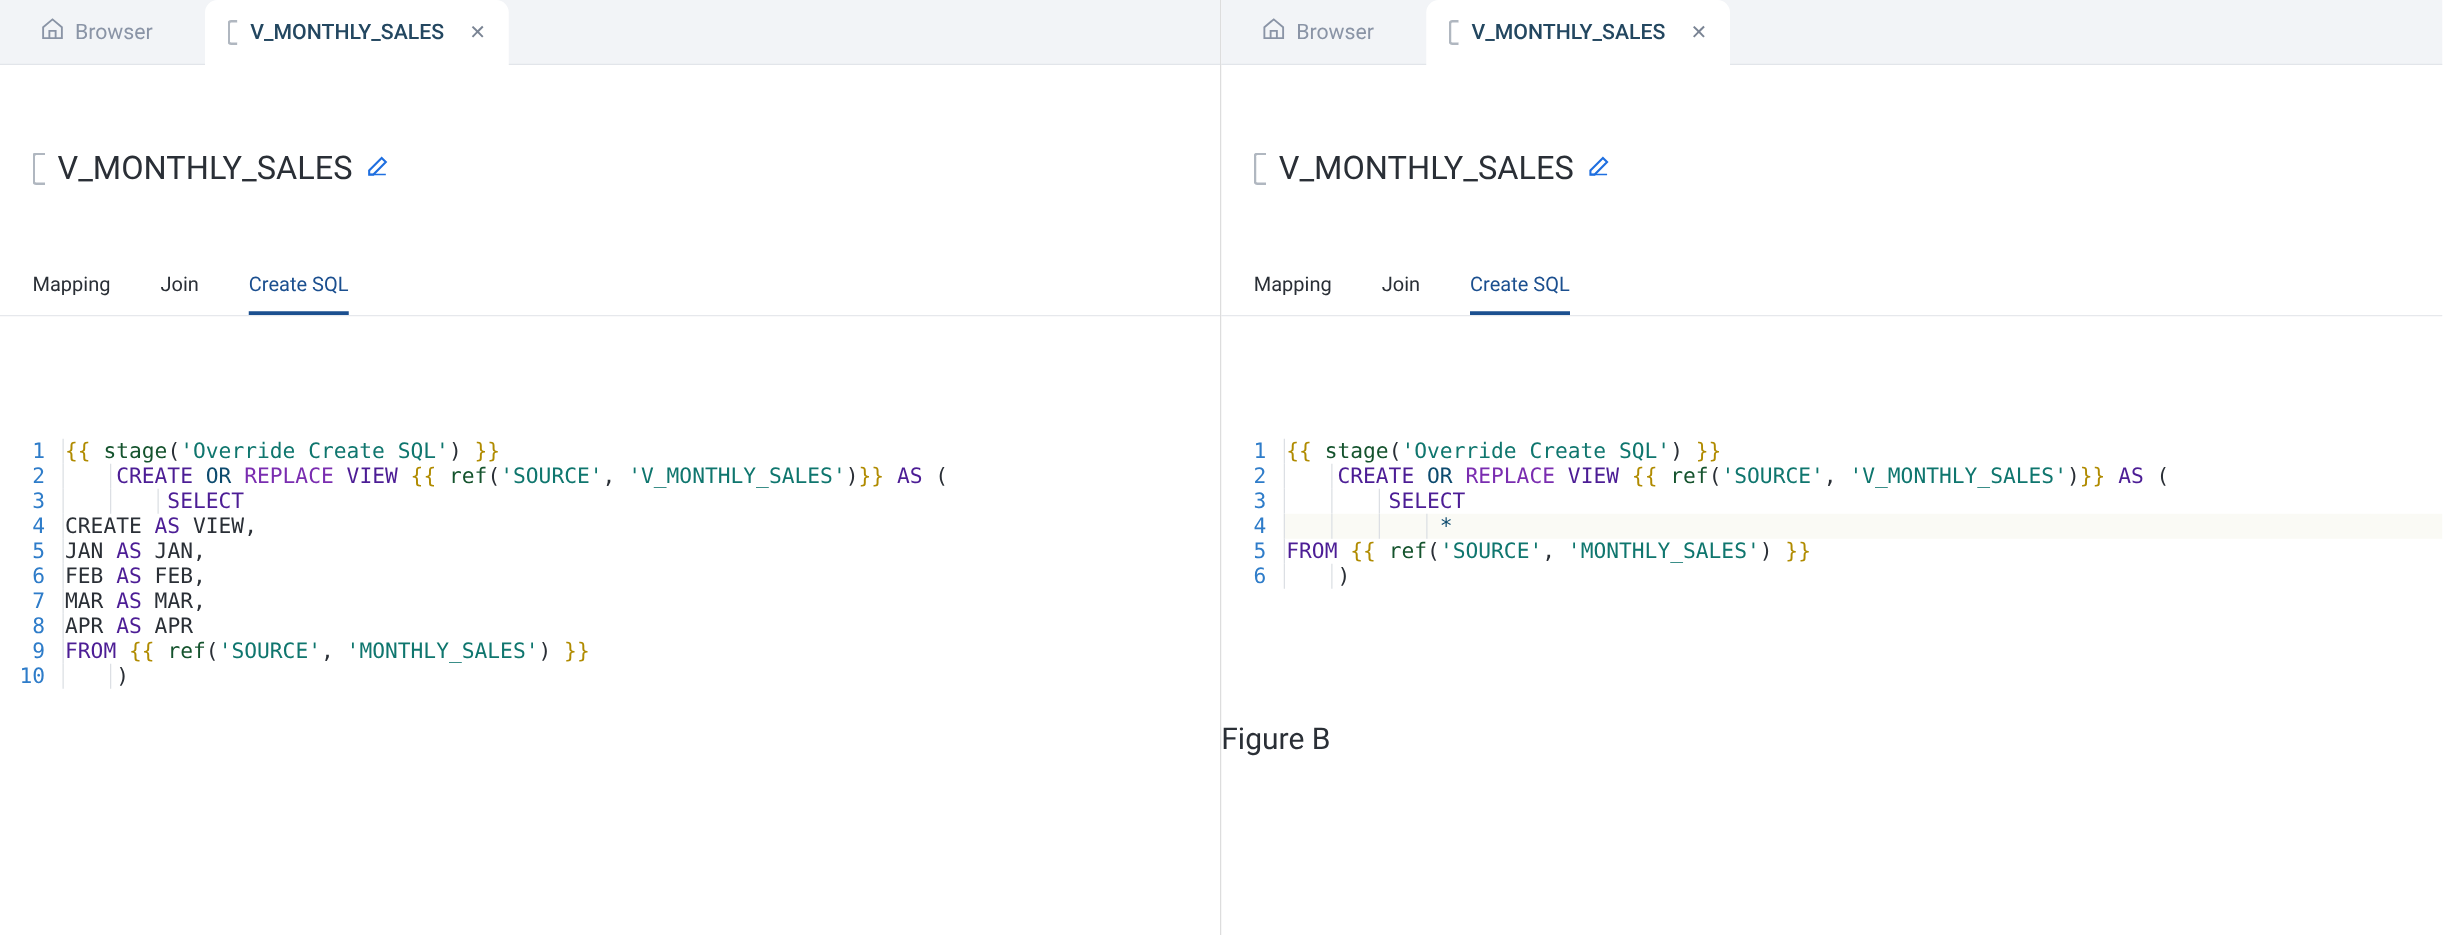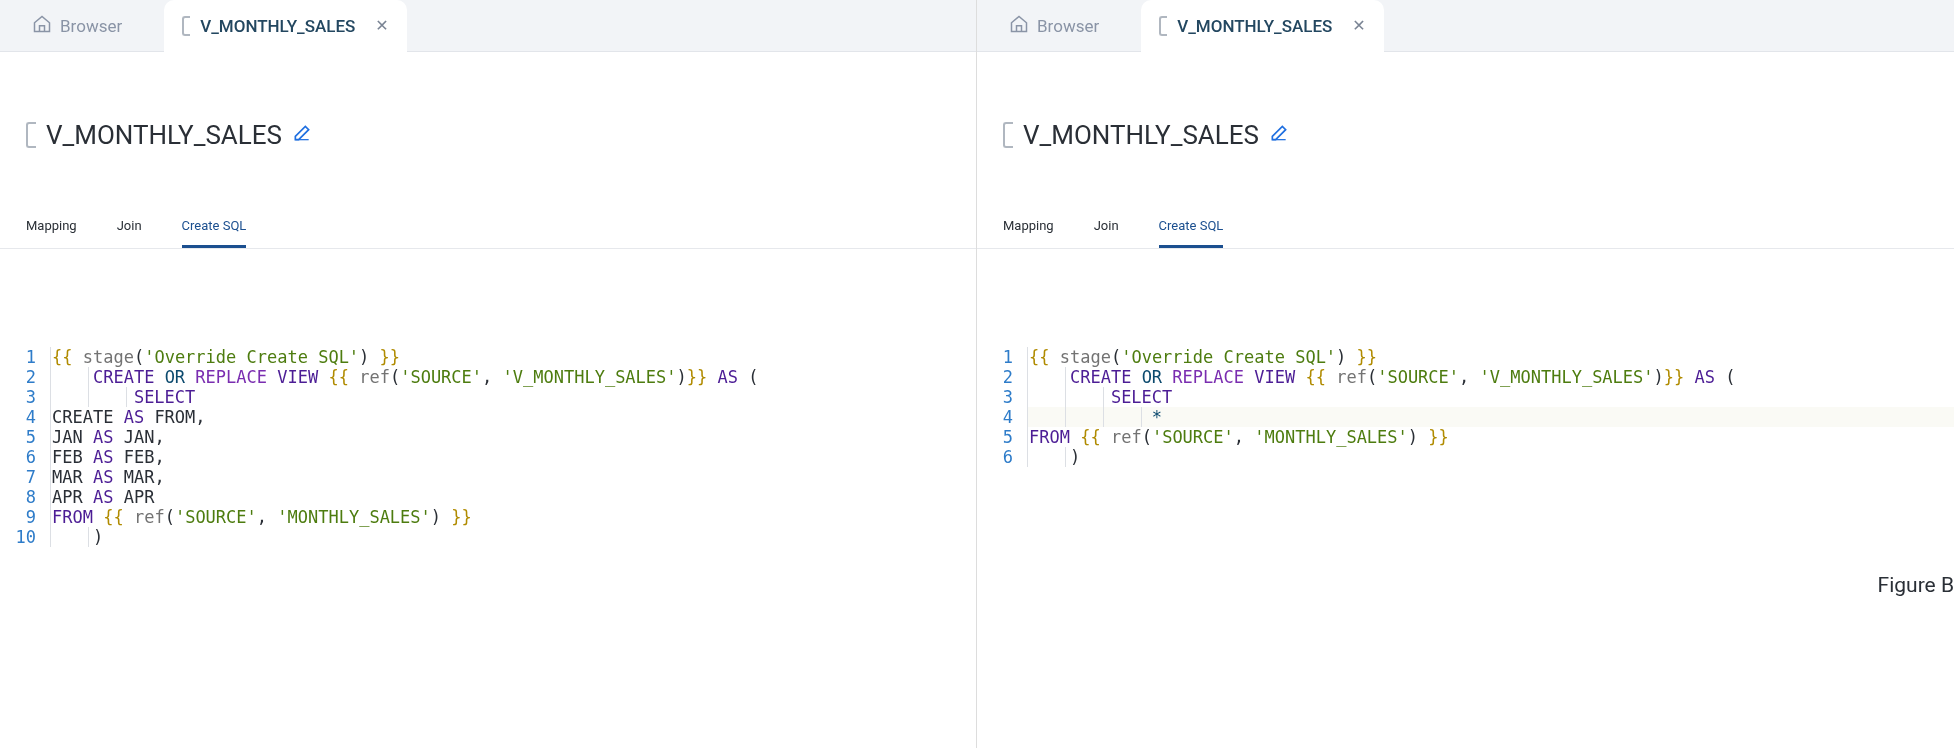--- a/index.html
+++ b/index.html
@@ -77,21 +77,21 @@
     font-size: 26px;
     font-weight: 400;
     color: #2a2f36;
   }
   .edit-icon { width: 20px; height: 20px; color: #1f6fe0; }
   .sub-tabs {
     display: flex;
     gap: 40px;
     padding: 10px 26px 0 26px;
     border-bottom: 1px solid #e6e8ec;
-    font-size: 13px;
+    font-size: 16px;
   }
   .sub-tab {
     padding-bottom: 12px;
     color: #2a2f36;
     cursor: pointer;
   }
   .sub-tab.active {
     color: #1b4f8f;
     font-weight: 400;
     border-bottom: 3px solid #1b4f8f;
@@ -124,29 +124,29 @@
     position: absolute;
     top: 0; bottom: 0;
     width: 1px;
     background: #dcdfe4;
   }
   .g1 { left: 0; }
   .g2 { left: 38px; }
   .g3 { left: 76px; }
   .g4 { left: 114px; }
   .tok-delim { color: #b08b00; }
-  .tok-fn { color: #737373; }
-  .tok-str { color: #4d7c0f; }
+  .tok-fn { color: #14532d; }
+  .tok-str { color: #0f766e; }
   .tok-kw-blue { color: #4c1d95; }
   .tok-kw-gray { color: #0c4a6e; }
   .tok-kw-purple { color: #7a2db0; }
   .tok-plain { color: #2a2f36; }
   .figure-label {
-    text-align: right;
-    font-size: 21px;
+    text-align: left;
+    font-size: 24px;
     color: #2a2f36;
     margin-top: 58px;
   }
 </style>
 </head>
 <body>
 
 <div class="container" id="root">
     <div class="panel">
       <div class="tab-bar">
@@ -184,21 +184,21 @@
         <div class="code-line">
           <div class="gutter">2</div>
           <div class="code"><span class="guide g1"></span><span class="guide g2"></span><span>    </span><span class="tok-kw-blue">CREATE</span><span class="tok-plain"> </span><span class="tok-kw-gray">OR</span><span class="tok-plain"> </span><span class="tok-kw-purple">REPLACE</span><span class="tok-plain"> </span><span class="tok-kw-blue">VIEW</span><span class="tok-plain"> </span><span class="tok-delim">{{</span><span class="tok-plain"> </span><span class="tok-fn">ref</span><span class="tok-plain">(</span><span class="tok-str">'SOURCE'</span><span class="tok-plain">, </span><span class="tok-str">'V_MONTHLY_SALES'</span><span class="tok-plain">)</span><span class="tok-delim">}}</span><span class="tok-plain"> </span><span class="tok-kw-blue">AS</span><span class="tok-plain"> (</span></div>
         </div>
         <div class="code-line">
           <div class="gutter">3</div>
           <div class="code"><span class="guide g1"></span><span class="guide g2"></span><span class="guide g3"></span><span>        </span><span class="tok-kw-blue">SELECT</span></div>
         </div>
         <div class="code-line">
           <div class="gutter">4</div>
-          <div class="code"><span class="guide g1"></span><span></span><span class="tok-plain">CREATE </span><span class="tok-kw-blue">AS</span><span class="tok-plain"> FROM,</span></div>
+          <div class="code"><span class="guide g1"></span><span></span><span class="tok-plain">CREATE </span><span class="tok-kw-blue">AS</span><span class="tok-plain"> VIEW,</span></div>
         </div>
         <div class="code-line">
           <div class="gutter">5</div>
           <div class="code"><span class="guide g1"></span><span></span><span class="tok-plain">JAN </span><span class="tok-kw-blue">AS</span><span class="tok-plain"> JAN,</span></div>
         </div>
         <div class="code-line">
           <div class="gutter">6</div>
           <div class="code"><span class="guide g1"></span><span></span><span class="tok-plain">FEB </span><span class="tok-kw-blue">AS</span><span class="tok-plain"> FEB,</span></div>
         </div>
         <div class="code-line">

